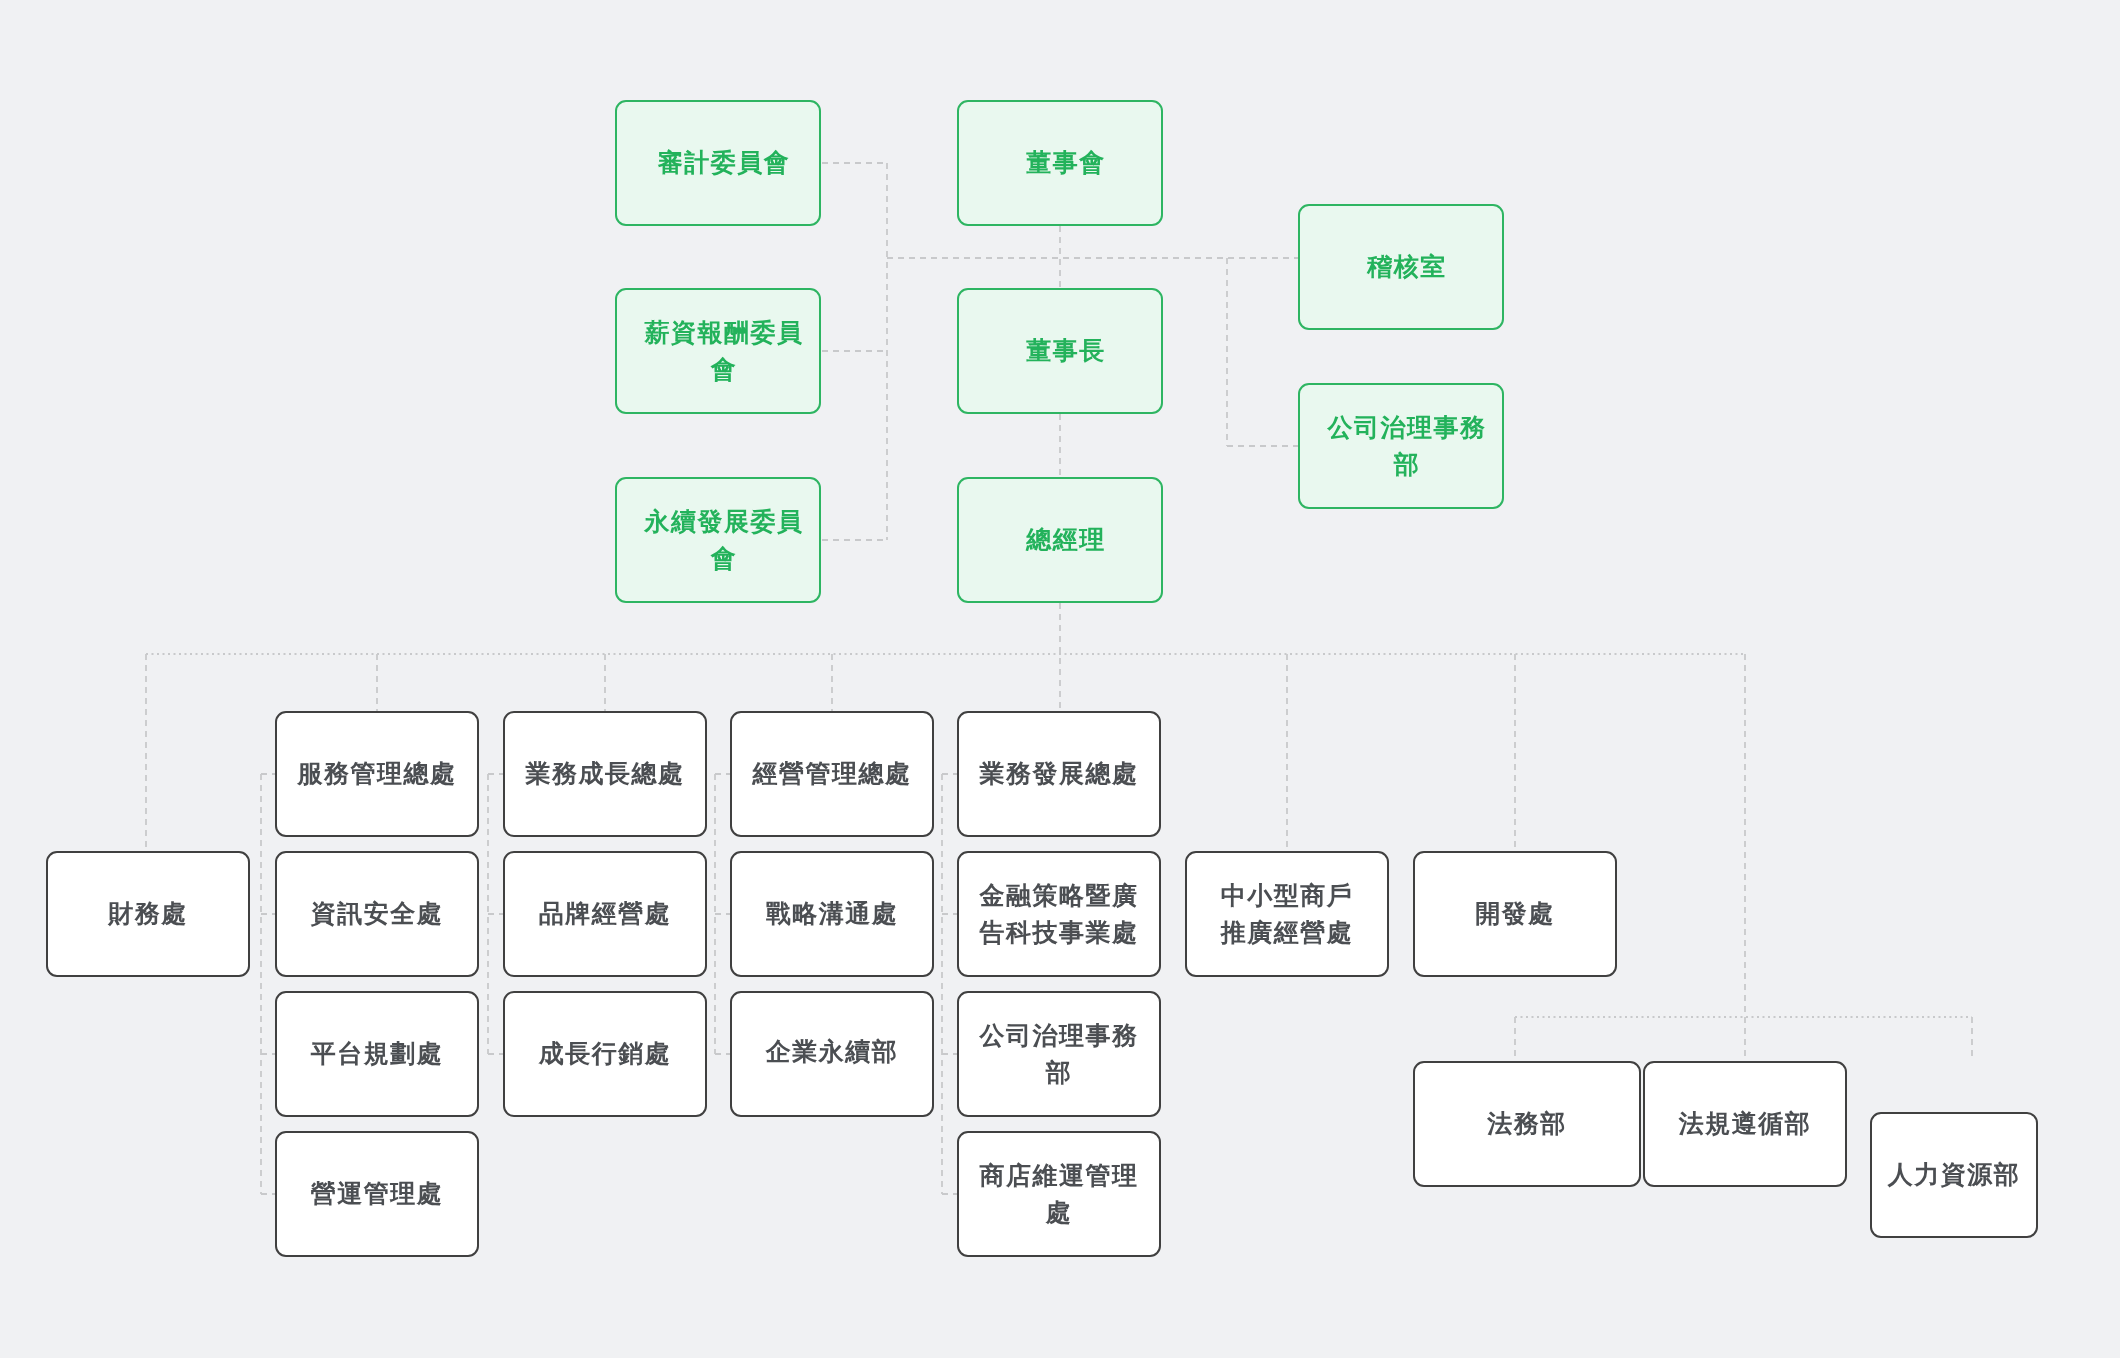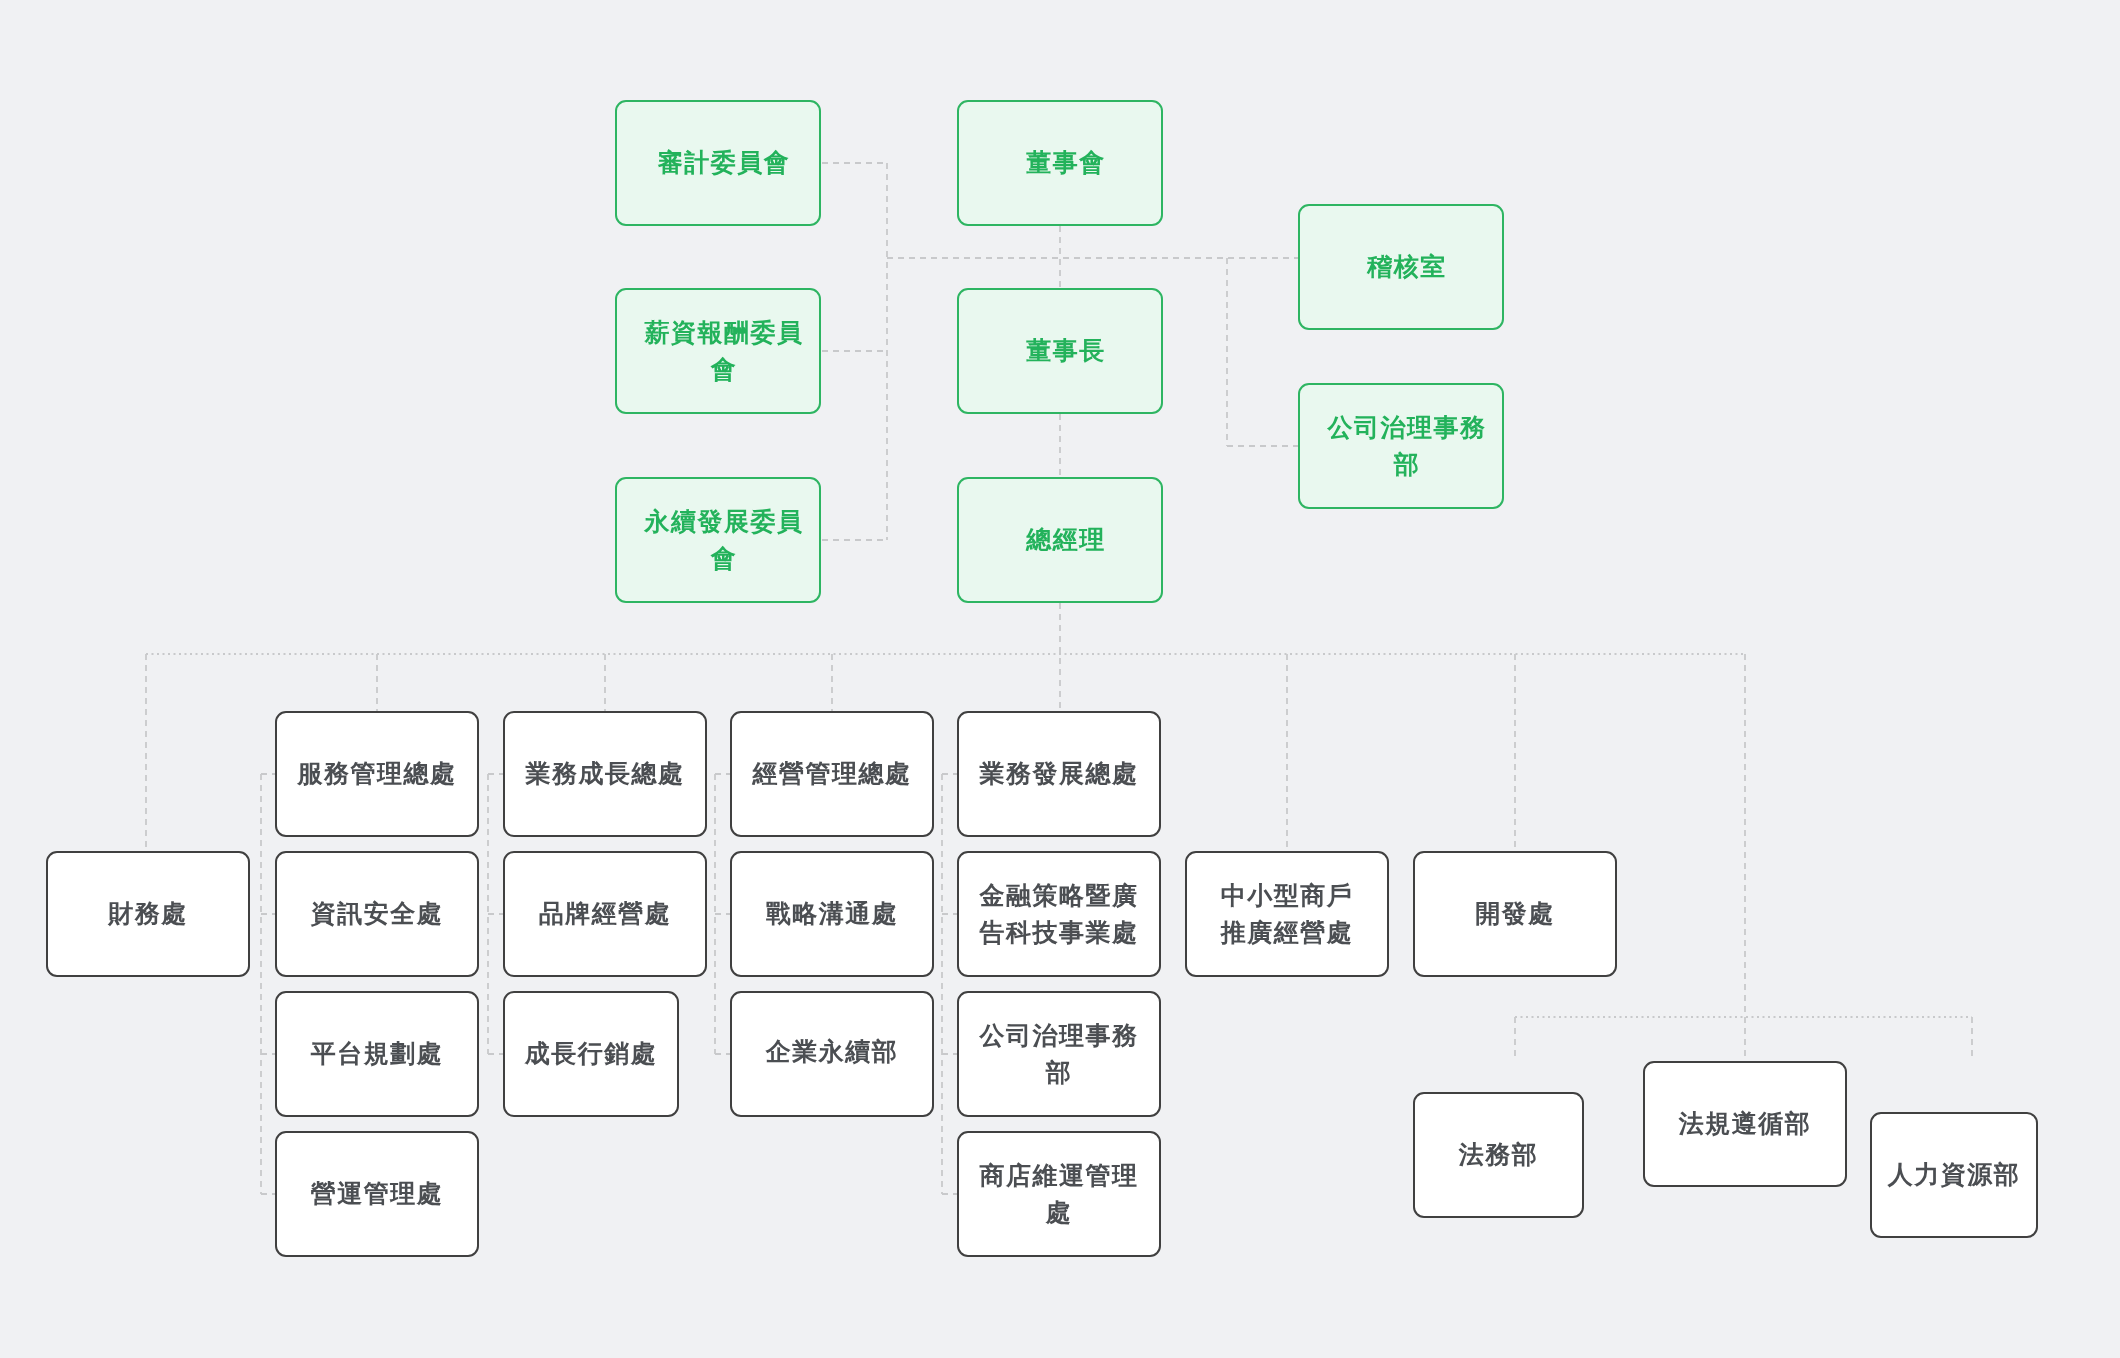--- a/index.html
+++ b/index.html
@@ -149,36 +149,36 @@
     <div class="node department" style="left: 1185px; top: 851px; width: 204px; height: 126px;">
       <span class="node-label">中小型商戶
 推廣經營處</span>
     </div>
     <div class="node department" style="left: 1413px; top: 851px; width: 204px; height: 126px;">
       <span class="node-label">開發處</span>
     </div>
     <div class="node department" style="left: 275px; top: 991px; width: 204px; height: 126px;">
       <span class="node-label">平台規劃處</span>
     </div>
-    <div class="node department" style="left: 503px; top: 991px; width: 176px; height: 126px;">
+    <div class="node department" style="left: 503px; top: 991px; width: 204px; height: 126px;">
       <span class="node-label">成長行銷處</span>
     </div>
     <div class="node department" style="left: 730px; top: 991px; width: 204px; height: 126px; font-family: Liberation Mono, monospace;">
       <span class="node-label">企業永續部</span>
     </div>
     <div class="node department" style="left: 957px; top: 991px; width: 204px; height: 126px;">
       <span class="node-label">公司治理事務部</span>
     </div>
     <div class="node department" style="left: 275px; top: 1131px; width: 204px; height: 126px;">
       <span class="node-label">營運管理處</span>
     </div>
     <div class="node department" style="left: 957px; top: 1131px; width: 204px; height: 126px;">
       <span class="node-label">商店維運管理處</span>
     </div>
-    <div class="node department" style="left: 1413px; top: 1061px; width: 171px; height: 126px; margin-top: 31px;">
+    <div class="node department" style="left: 1413px; top: 1061px; width: 228px; height: 126px;">
       <span class="node-label">法務部</span>
     </div>
     <div class="node department" style="left: 1643px; top: 1061px; width: 204px; height: 126px;">
       <span class="node-label">法規遵循部</span>
     </div>
     <div class="node department" style="left: 1870px; top: 1112px; width: 168px; height: 126px;">
       <span class="node-label">人力資源部</span>
     </div>
   </div>
 

